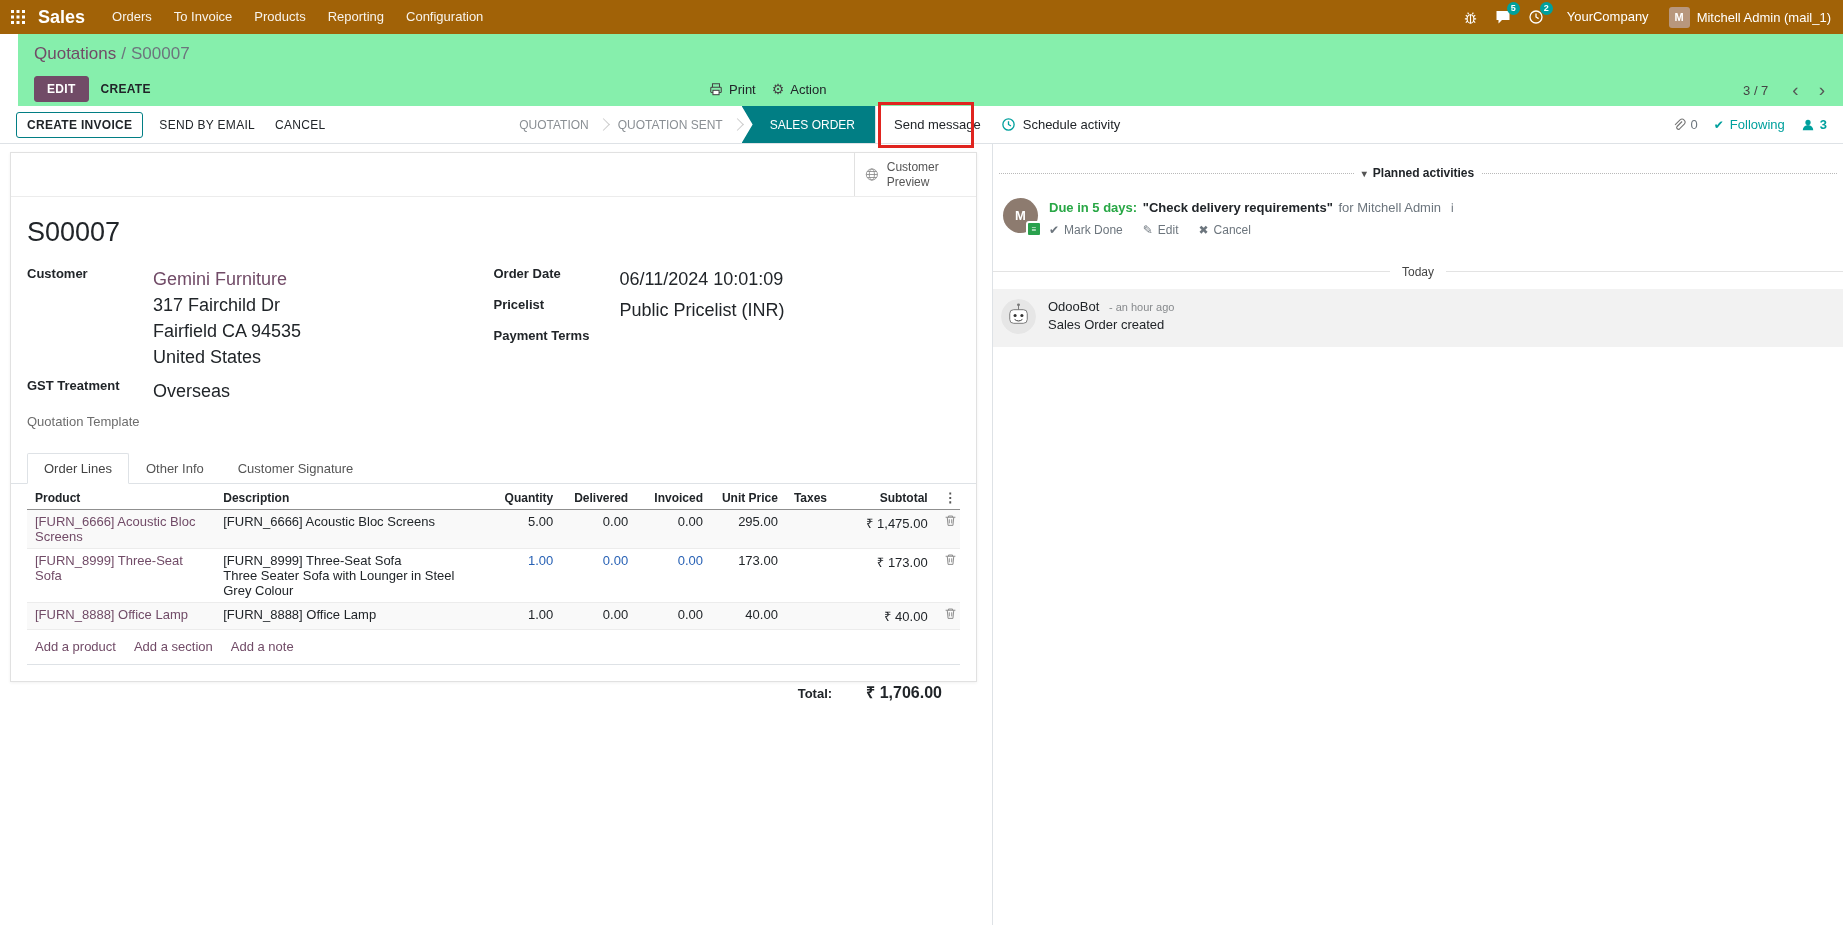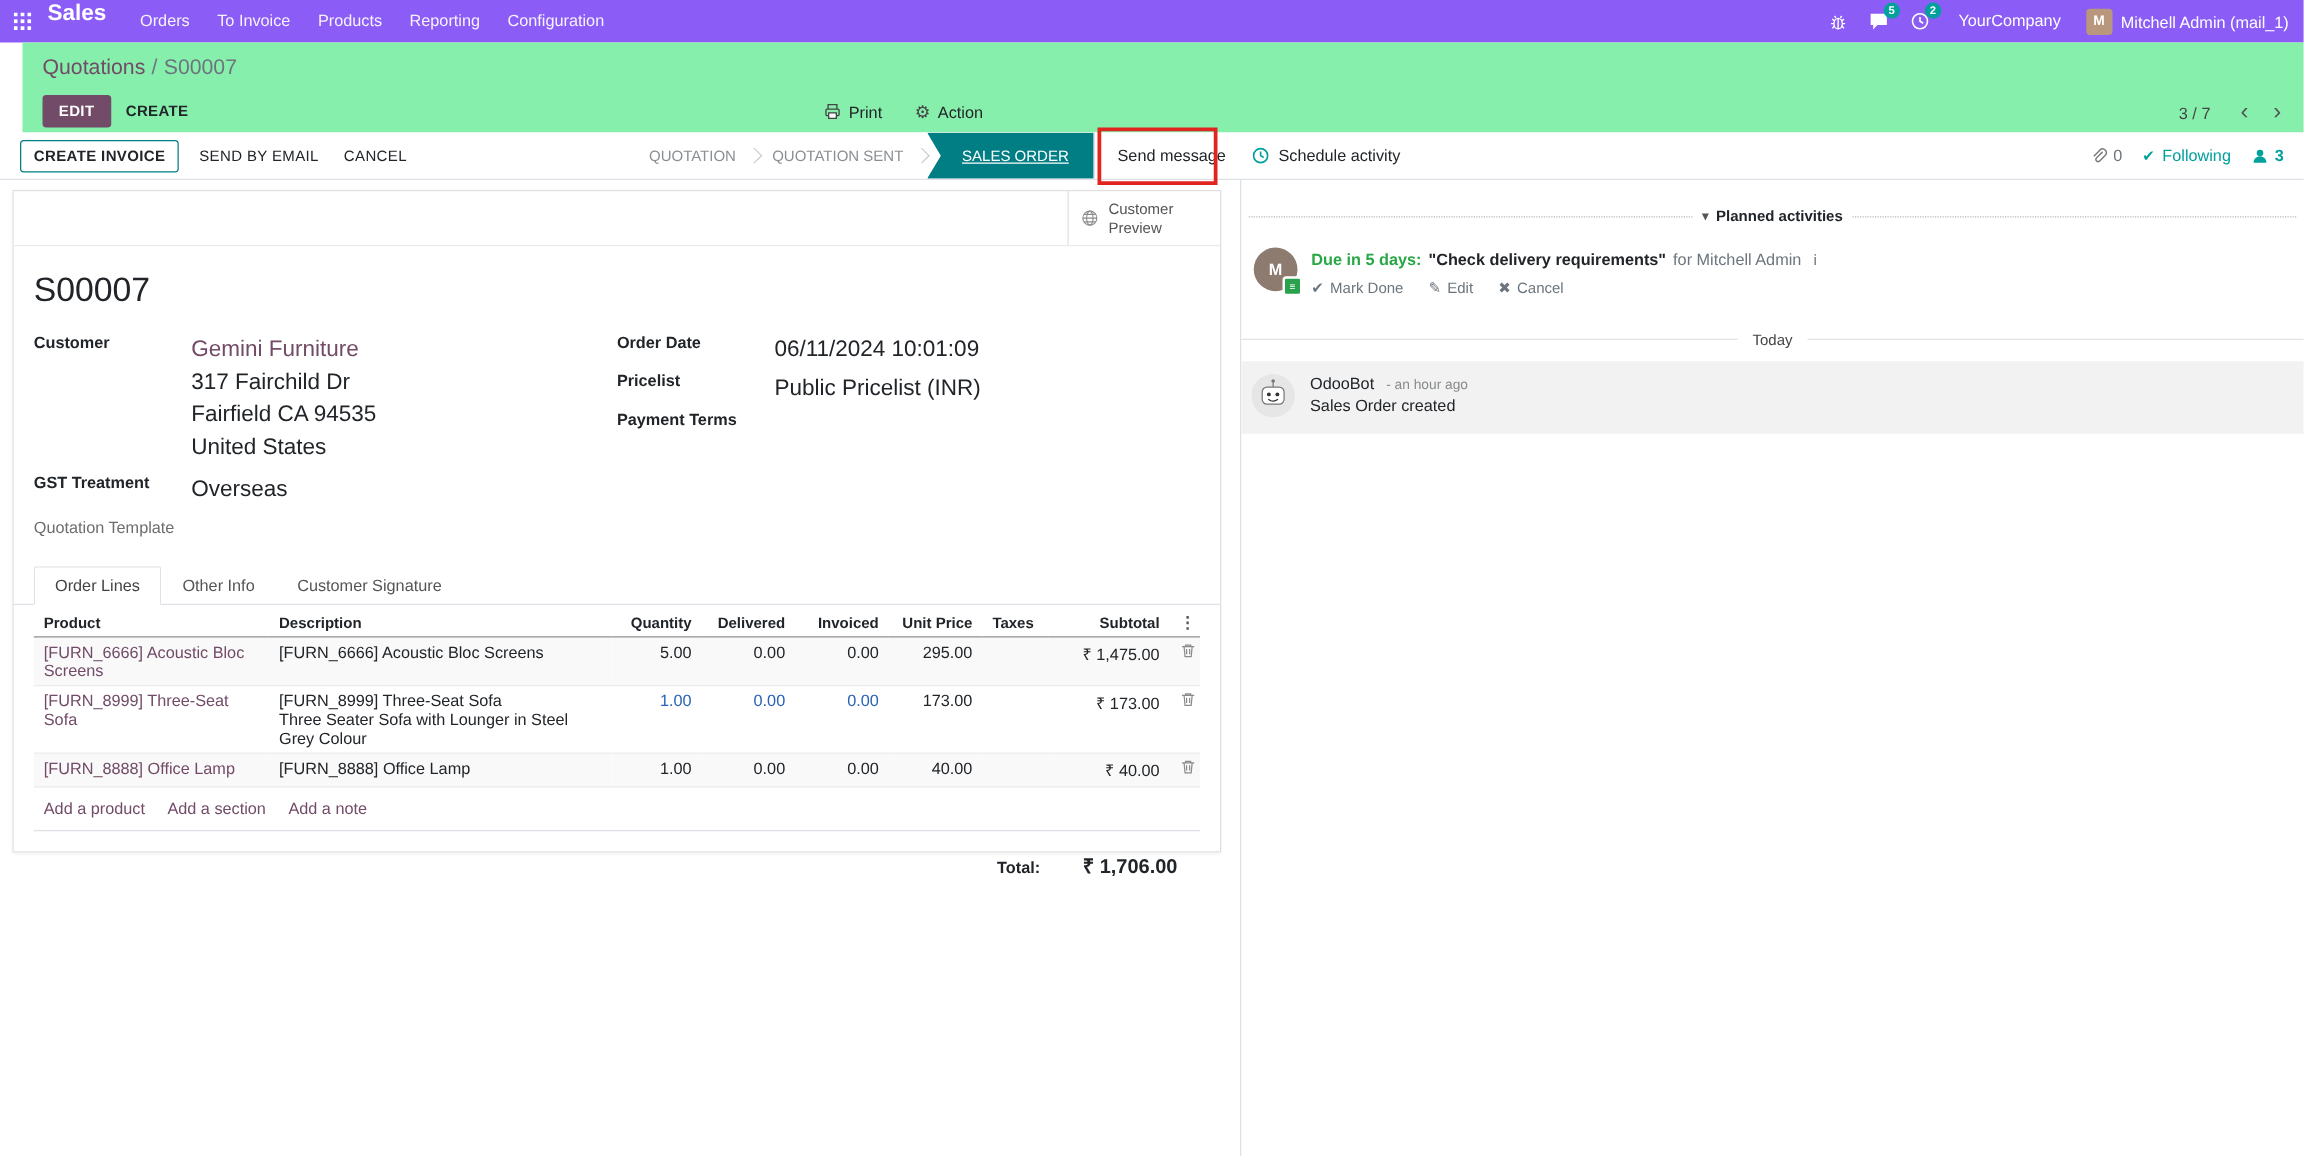--- a/index.html
+++ b/index.html
@@ -1,21 +1,21 @@
 <!DOCTYPE html>
 <html><head>
 <meta charset="utf-8">
 <style>
   * { margin:0; padding:0; box-sizing:border-box; }
   html,body { width:1843px; height:925px; overflow:hidden; }
   body { font-family:"Liberation Sans", sans-serif; font-size:13px; color:#212529; background:#fff; }
   button { font-family:inherit; }
 
   
-  .navbar { height:34px; background:#8b5cf6; display:flex; align-items:flex-start; color:#fff; }
+  .navbar { height:34px; background:#a16207; display:flex; align-items:center; color:#fff; }
   .nav-apps { width:36px; height:34px; display:flex; align-items:center; justify-content:center; cursor:pointer; }
   .nav-brand { font-size:18px; font-weight:700; padding:0 16px 0 2px; cursor:pointer; }
   .nav-menu { display:flex; height:100%; }
   .nav-item { padding:0 11px; line-height:34px; font-size:13px; color:rgba(255,255,255,.92); cursor:pointer; }
   .nav-spacer { flex:1; }
   .nav-right { display:flex; align-items:center; height:100%; }
   .nav-icon-btn { position:relative; width:33px; height:34px; display:flex; align-items:center; justify-content:center; cursor:pointer; }
   .nav-badge { position:absolute; top:2px; right:0; background:#00A09D; color:#fff; font-size:9px; line-height:1; padding:2px 4px; border-radius:7px; font-weight:700; }
   .nav-company { padding:0 14px; line-height:34px; font-size:13px; cursor:pointer; }
   .nav-user { display:flex; align-items:center; gap:7px; padding:0 12px 0 6px; cursor:pointer; }
@@ -25,37 +25,37 @@
   
   .cp { display:flex; background:#86efac;margin-left:18px; }
   .cp-left { width:993px; padding:10px 16px 0 16px; }
   .breadcrumb { font-size:17px; height:28px; }
   .bc-link { color:#714B67; cursor:pointer; }
   .bc-sep { color:#6c757d; padding:0 5px; }
   .bc-current { color:#6c757d; }
   .cp-buttons { display:flex; align-items:center; height:34px; position:relative; }
   .btn-primary { background:#714B67; color:#fff; border:1px solid #714B67; font-size:12px; font-weight:700; letter-spacing:.3px; padding:5px 12px; border-radius:3px; cursor:pointer; }
   .btn-plain { background:none; border:none; color:#212529; font-size:12px; font-weight:700; letter-spacing:.3px; padding:5px 12px; cursor:pointer; }
-  .cp-center { position:absolute; left:625px; display:flex; gap:26px; }
+  .cp-center { position:absolute; left:675px; display:flex; gap:16px; }
   .link-btn { display:flex; align-items:center; gap:6px; background:none; border:none; font-size:13px; color:#212529; cursor:pointer; }
   .gear-glyph { font-size:14px; color:#444; }
   .cp-right { flex:1; display:flex; align-items:flex-end; justify-content:flex-end; padding:0 8px 6px 0; }
   .pager { display:flex; align-items:center; font-size:13px; color:#444; }
   .pager-count { margin-right:14px; }
   .pager-arrow { border:none; background:none; font-size:19px; color:#555; cursor:pointer; padding:0 10px; line-height:20px; }
 
   
   .status-row { display:flex; border-bottom:1px solid #dee2e6; background:#fff; height:38px; }
   .status-left { width:876px; display:flex; align-items:center; padding-left:16px; border-right:1px solid #dee2e6; }
   .btn-outline { background:#fff; border:1px solid #017E84; color:#212529; font-size:12px; font-weight:700; letter-spacing:.3px; padding:5px 10px; border-radius:3px; cursor:pointer; margin-right:6px; }
   .btn-flat { background:none; border:none; color:#212529; font-size:12px; font-weight:500; letter-spacing:.3px; padding:5px 10px; cursor:pointer; }
   .pipeline { margin-left:auto; display:flex; align-items:stretch; height:100%; }
   .state { display:flex; align-items:center; font-size:12px; color:#8a8f94; padding:0 16px; font-weight:500; cursor:pointer; white-space:nowrap; }
   .state-sep { width:9px; height:9px; border-top:1px solid #ccc; border-right:1px solid #ccc; transform:rotate(45deg); align-self:center; margin:0 -6px; }
-  .state.active { background:#017E84; color:#fff; clip-path:polygon(0 0,100% 0,100% 100%,0 100%,11px 50%); padding:0 20px 0 28px; margin-left:6px;text-decoration:underline; }
+  .state.active { background:#017E84; color:#fff; clip-path:polygon(0 0,100% 0,100% 100%,0 100%,11px 50%); padding:0 20px 0 28px; margin-left:6px; }
 
   
   .chatter-top { flex:1; display:flex; align-items:center; padding:0 16px 0 8px; position:relative; }
   .ct-btn { background:none; border:none; font-size:13px; color:#212529; padding:6px 10px; cursor:pointer; display:flex; align-items:center; gap:7px; }
   .red-annotation { position:absolute; left:2px; top:-4px; width:96px; height:46px; border:3px solid #e0241f; pointer-events:none; z-index:5; }
   .ct-right { margin-left:auto; display:flex; align-items:center; gap:16px; }
   .ct-attach { display:flex; align-items:center; gap:5px; color:#6c757d; font-size:13px; cursor:pointer; background:none; border:none; }
   .ct-following { display:flex; align-items:center; gap:6px; color:#00A09D; font-size:13px; font-weight:500; cursor:pointer; background:none; border:none; }
   .ct-followers { display:flex; align-items:center; gap:5px; color:#00A09D; font-size:13px; font-weight:700; cursor:pointer; background:none; border:none; }
   .check-glyph { font-size:12px; }

